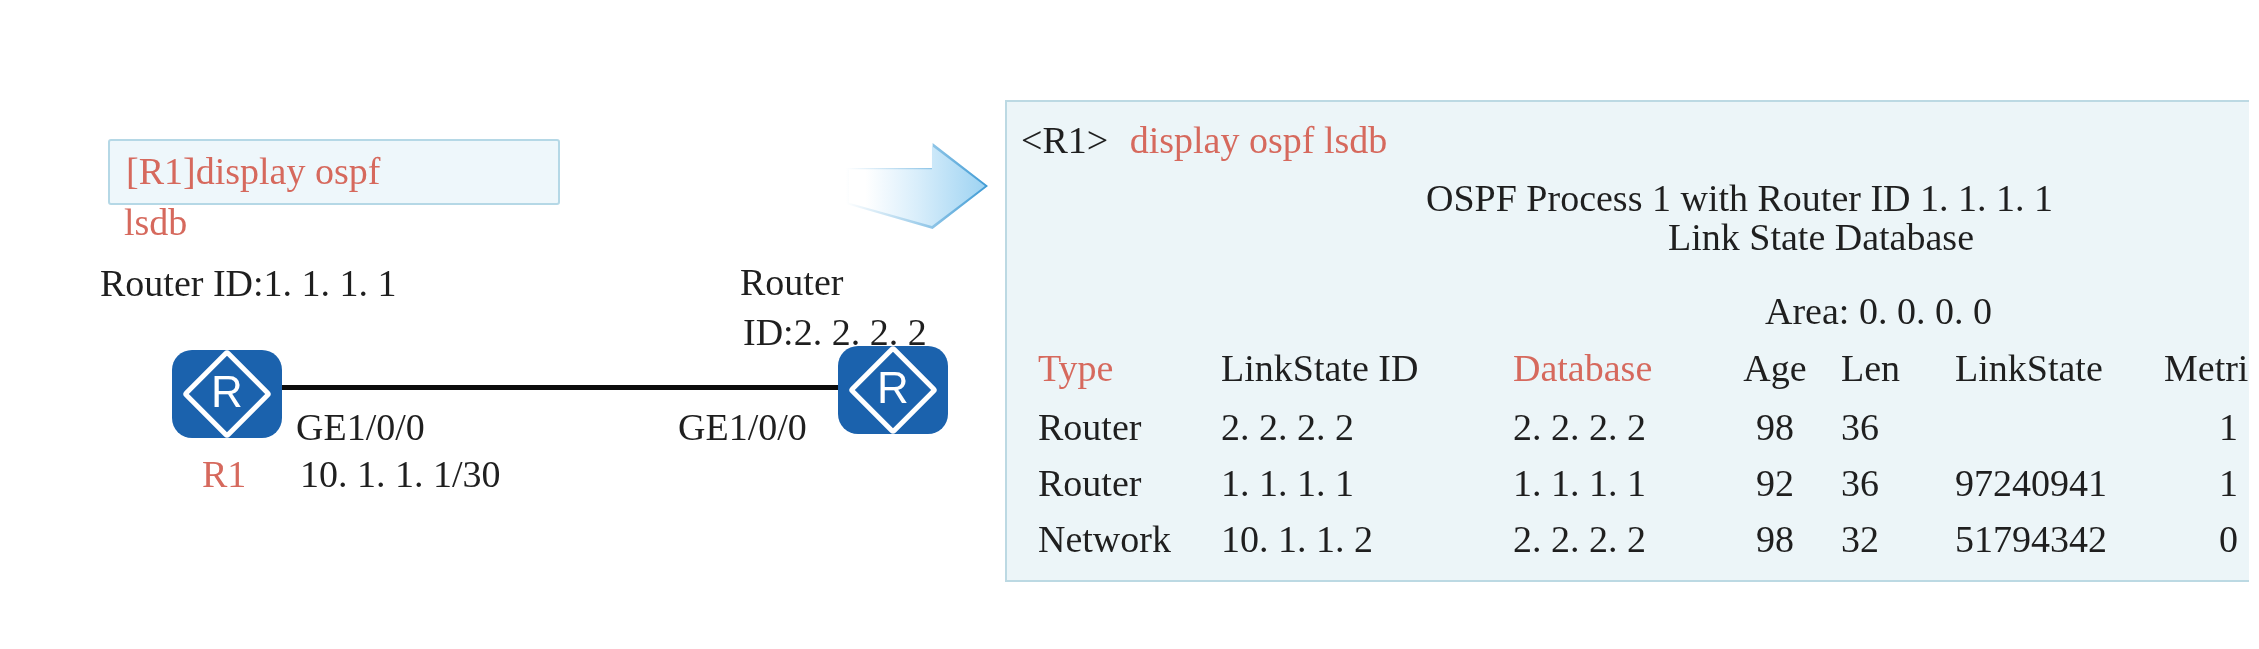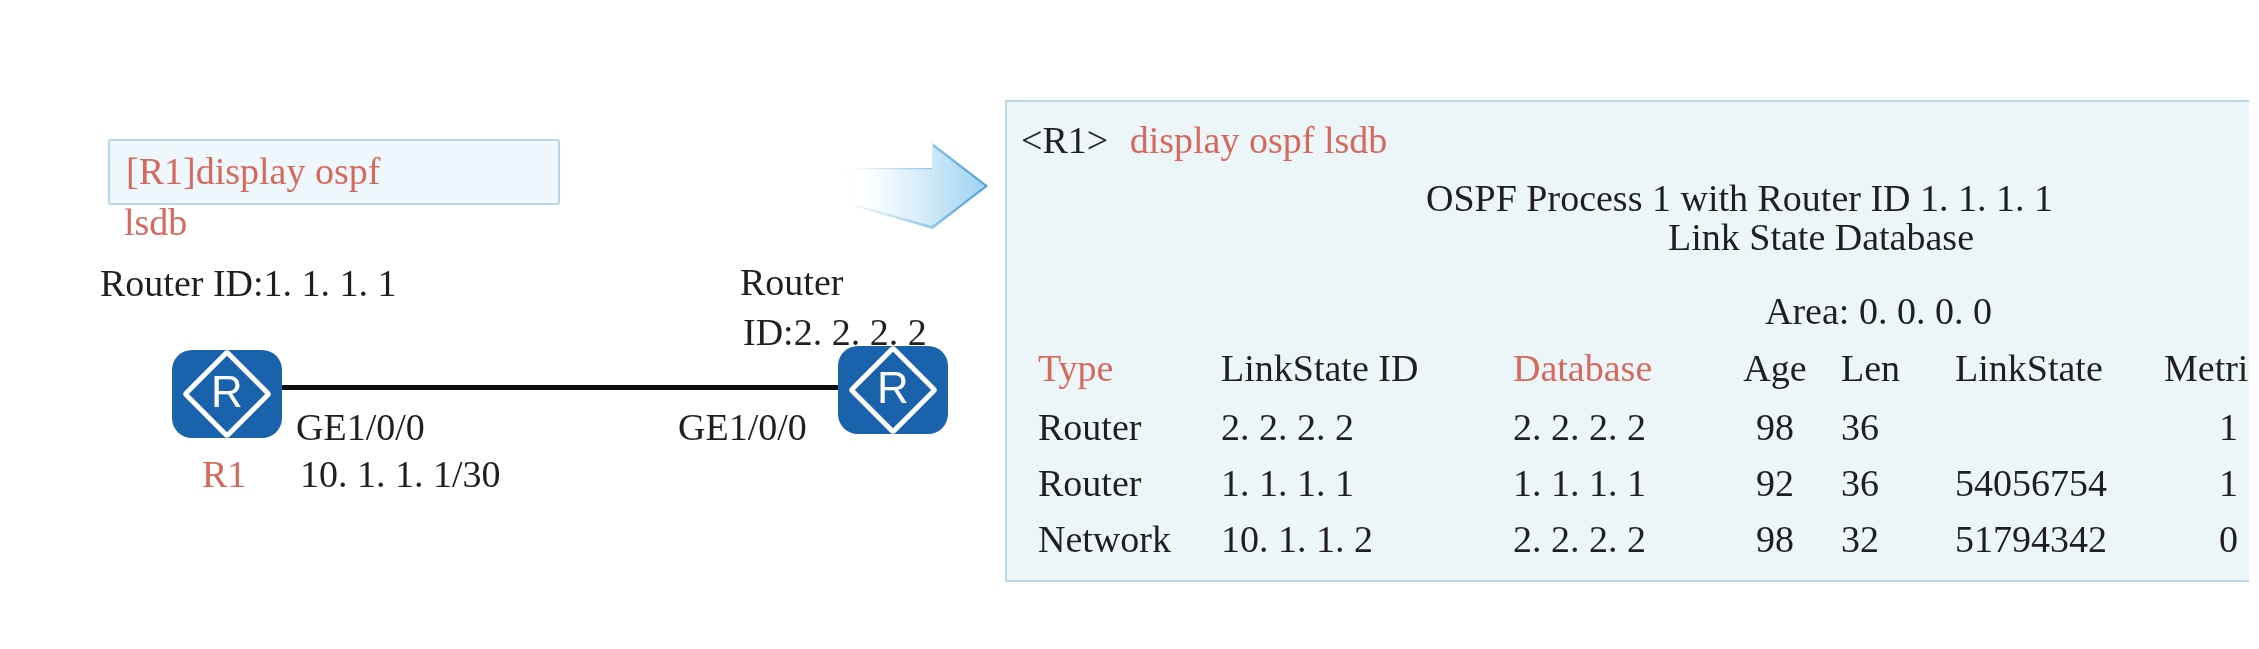--- a/index.html
+++ b/index.html
@@ -140,21 +140,21 @@
   <span class="tcell col-adv row-0">2. 2. 2. 2</span>
   <span class="tcell col-age row-0">98</span>
   <span class="tcell col-len row-0">36</span>
   <span class="tcell col-metric row-0">1</span>
 
   <span class="tcell col-type row-1">Router</span>
   <span class="tcell col-lsid row-1">1. 1. 1. 1</span>
   <span class="tcell col-adv row-1">1. 1. 1. 1</span>
   <span class="tcell col-age row-1">92</span>
   <span class="tcell col-len row-1">36</span>
-  <span class="tcell col-seq row-1">54056754</span>
+  <span class="tcell col-seq row-1">97240941</span>
   <span class="tcell col-metric row-1">1</span>
 
   <span class="tcell col-type row-2">Network</span>
   <span class="tcell col-lsid row-2">10. 1. 1. 2</span>
   <span class="tcell col-adv row-2">2. 2. 2. 2</span>
   <span class="tcell col-age row-2">98</span>
   <span class="tcell col-len row-2">32</span>
   <span class="tcell col-seq row-2">51794342</span>
   <span class="tcell col-metric row-2">0</span>
 

